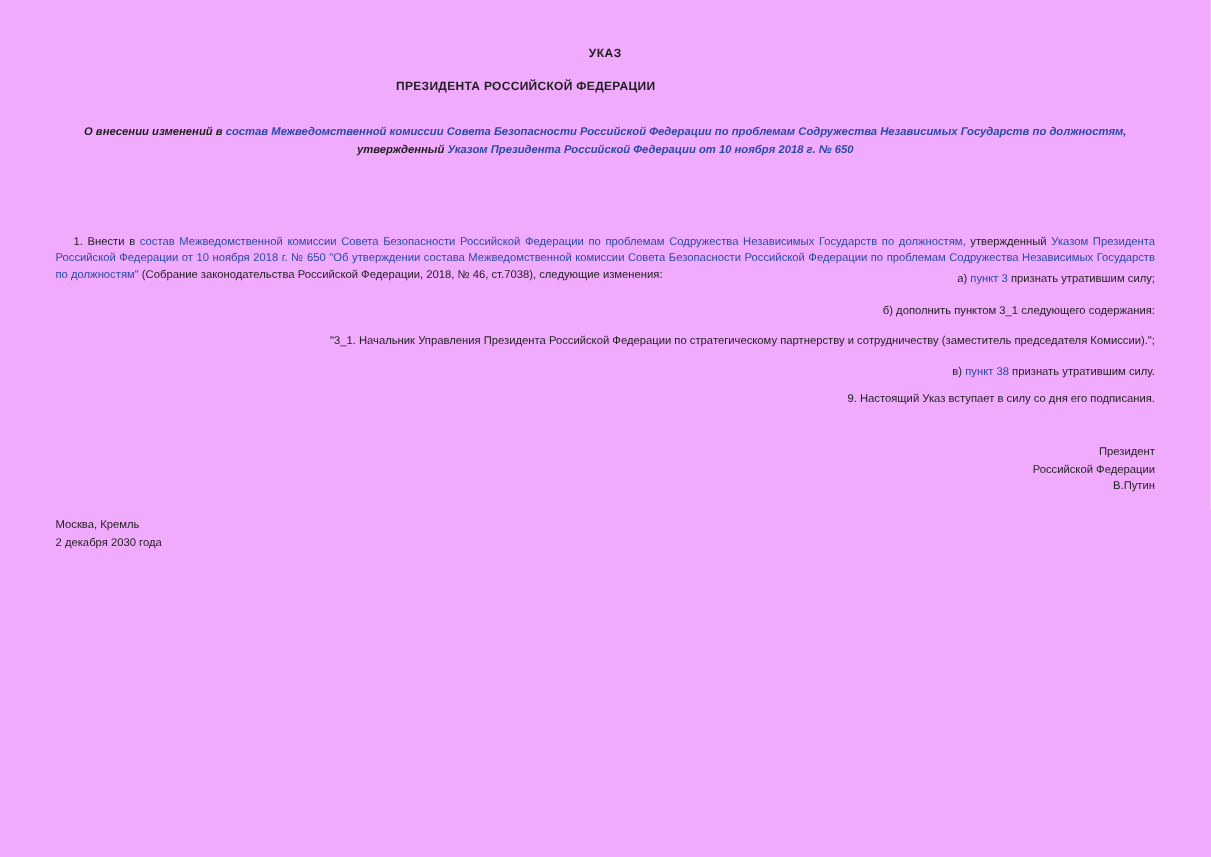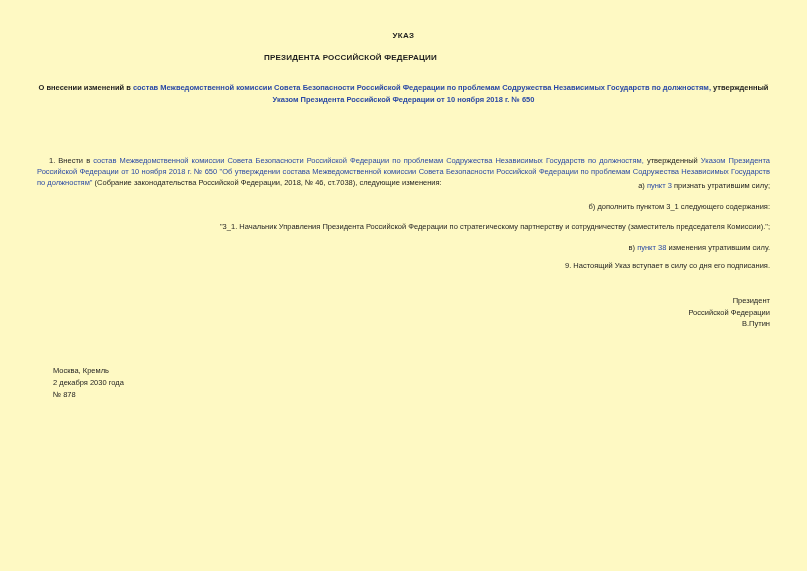--- a/index.html
+++ b/index.html
@@ -4,41 +4,42 @@
 <style>
   html, body { margin: 0; padding: 0; }
   body {
     font-family: "Liberation Sans", sans-serif;
     background: #ffffff;
   }
   .page {
     position: relative;
     width: 807px;
     height: 571px;
-    background: #fef9c3;
+    background: #f0abfc;
     overflow: hidden;
     color: #1f1f1f;
   }
   .abs { position: absolute; }
   .center { text-align: center; }
   .h1 {
     top: 31px; left: 0; width: 807px;
     font-size: 8px; font-weight: bold;
     letter-spacing: 0.3px;
   }
   .h2 {
     top: 53px; left: 0; width: 701px;
     font-size: 8px; font-weight: bold;
     letter-spacing: 0.2px;
   }
   .doc-title {
     top: 82px; left: 37px; width: 733px;
     font-size: 7.5px; font-weight: bold;
     line-height: 11.5px;
     text-align: center;
+    font-style: italic;
   }
   .para {
     left: 37px; width: 733px;
     font-size: 7.5px;
     line-height: 11px;
   }
   .p1 {
     top: 136px;
     text-align: justify;
     text-indent: 12px;
@@ -49,24 +50,23 @@
   .item-b { top: 201px; }
   .quote-line { top: 221px; }
   .item-v { top: 242px; }
   .p2 { top: 260px; }
   .signature {
     top: 295px; right: 37px; width: 300px;
     font-size: 7.5px; line-height: 11.5px;
     text-align: right;
   }
   .footer-block {
-    top: 365px; left: 37px; width: 300px;
+    top: 344px; left: 37px; width: 300px;
     font-size: 7.5px; line-height: 12px;
     text-align: left;
-    margin-left: 16px;
   }
   .lnk { color: #2b4aa5; text-decoration: none; cursor: pointer; }
 </style>
 </head>
 <body>
 
 <div class="page">
 
   <div class="abs h1 center">УКАЗ</div>
   <div class="abs h2 center">ПРЕЗИДЕНТА РОССИЙСКОЙ ФЕДЕРАЦИИ</div>
@@ -74,29 +74,28 @@
   <div class="abs doc-title"><span>О внесении изменений в </span><span class="lnk">состав Межведомственной комиссии Совета Безопасности Российской Федерации по проблемам Содружества Независимых Государств по должностям,</span><span> утвержденный </span><span class="lnk">Указом Президента Российской Федерации от 10 ноября 2018 г. № 650</span></div>
 
   <div class="abs para p1"><span>1. Внести в </span><span class="lnk">состав Межведомственной комиссии Совета Безопасности Российской Федерации по проблемам Содружества Независимых Государств по должностям,</span><span> утвержденный </span><span class="lnk">Указом Президента Российской Федерации от 10 ноября 2018 г. № 650 "Об утверждении состава Межведомственной комиссии Совета Безопасности Российской Федерации по проблемам Содружества Независимых Государств по должностям"</span><span> (Собрание законодательства Российской Федерации, 2018, № 46, ст.7038), следующие изменения:</span></div>
 
   <div class="abs para indent item-a"><span>а) </span><span class="lnk">пункт 3</span><span> признать утратившим силу;</span></div>
 
   <div class="abs para indent item-b">б) дополнить пунктом 3_1 следующего содержания:</div>
 
   <div class="abs para indent quote-line">"3_1. Начальник Управления Президента Российской Федерации по стратегическому партнерству и сотрудничеству (заместитель председателя Комиссии).";</div>
 
-  <div class="abs para indent item-v"><span>в) </span><span class="lnk">пункт 38</span><span> изменения утратившим силу.</span></div>
+  <div class="abs para indent item-v"><span>в) </span><span class="lnk">пункт 38</span><span> признать утратившим силу.</span></div>
 
   <div class="abs para indent p2">9. Настоящий Указ вступает в силу со дня его подписания.</div>
 
   <div class="abs signature">
     <div>Президент</div>
     <div>Российской Федерации</div>
     <div>В.Путин</div>
   </div>
 
   <div class="abs footer-block">
     <div>Москва, Кремль</div>
     <div>2 декабря 2030 года</div>
-    <div>№ 878</div>
   </div>
 
 </div>
 
 </body></html>

